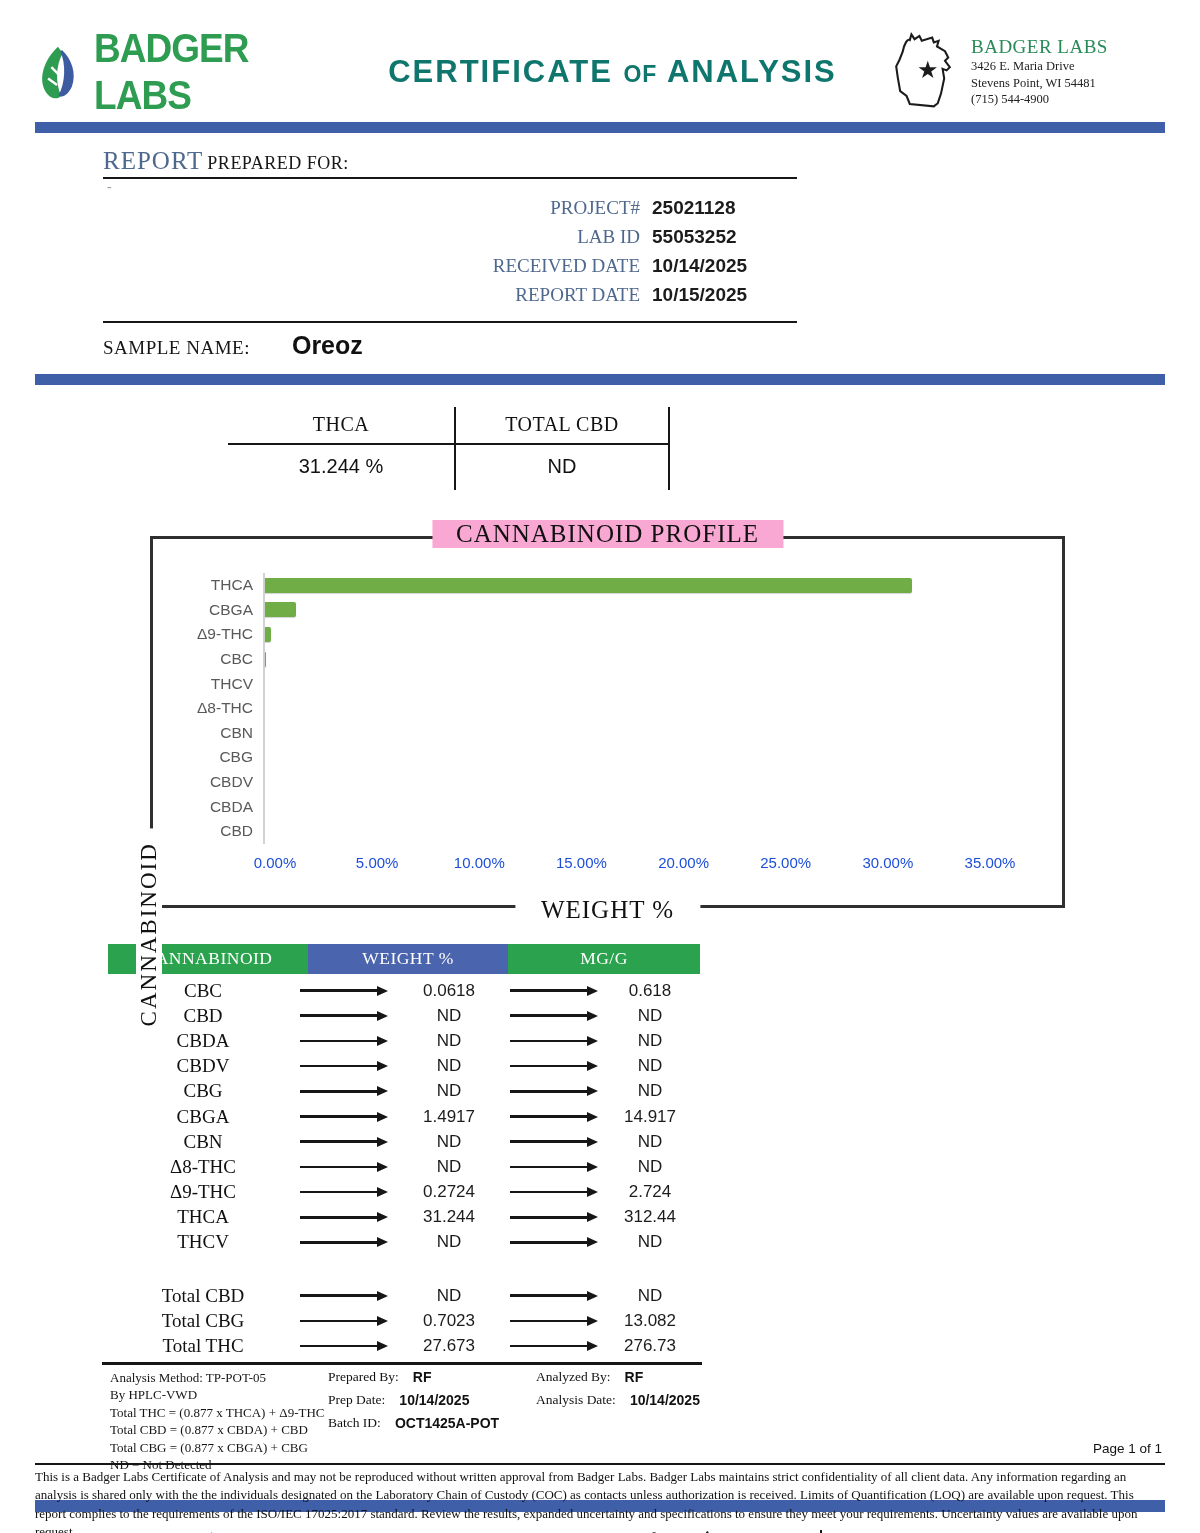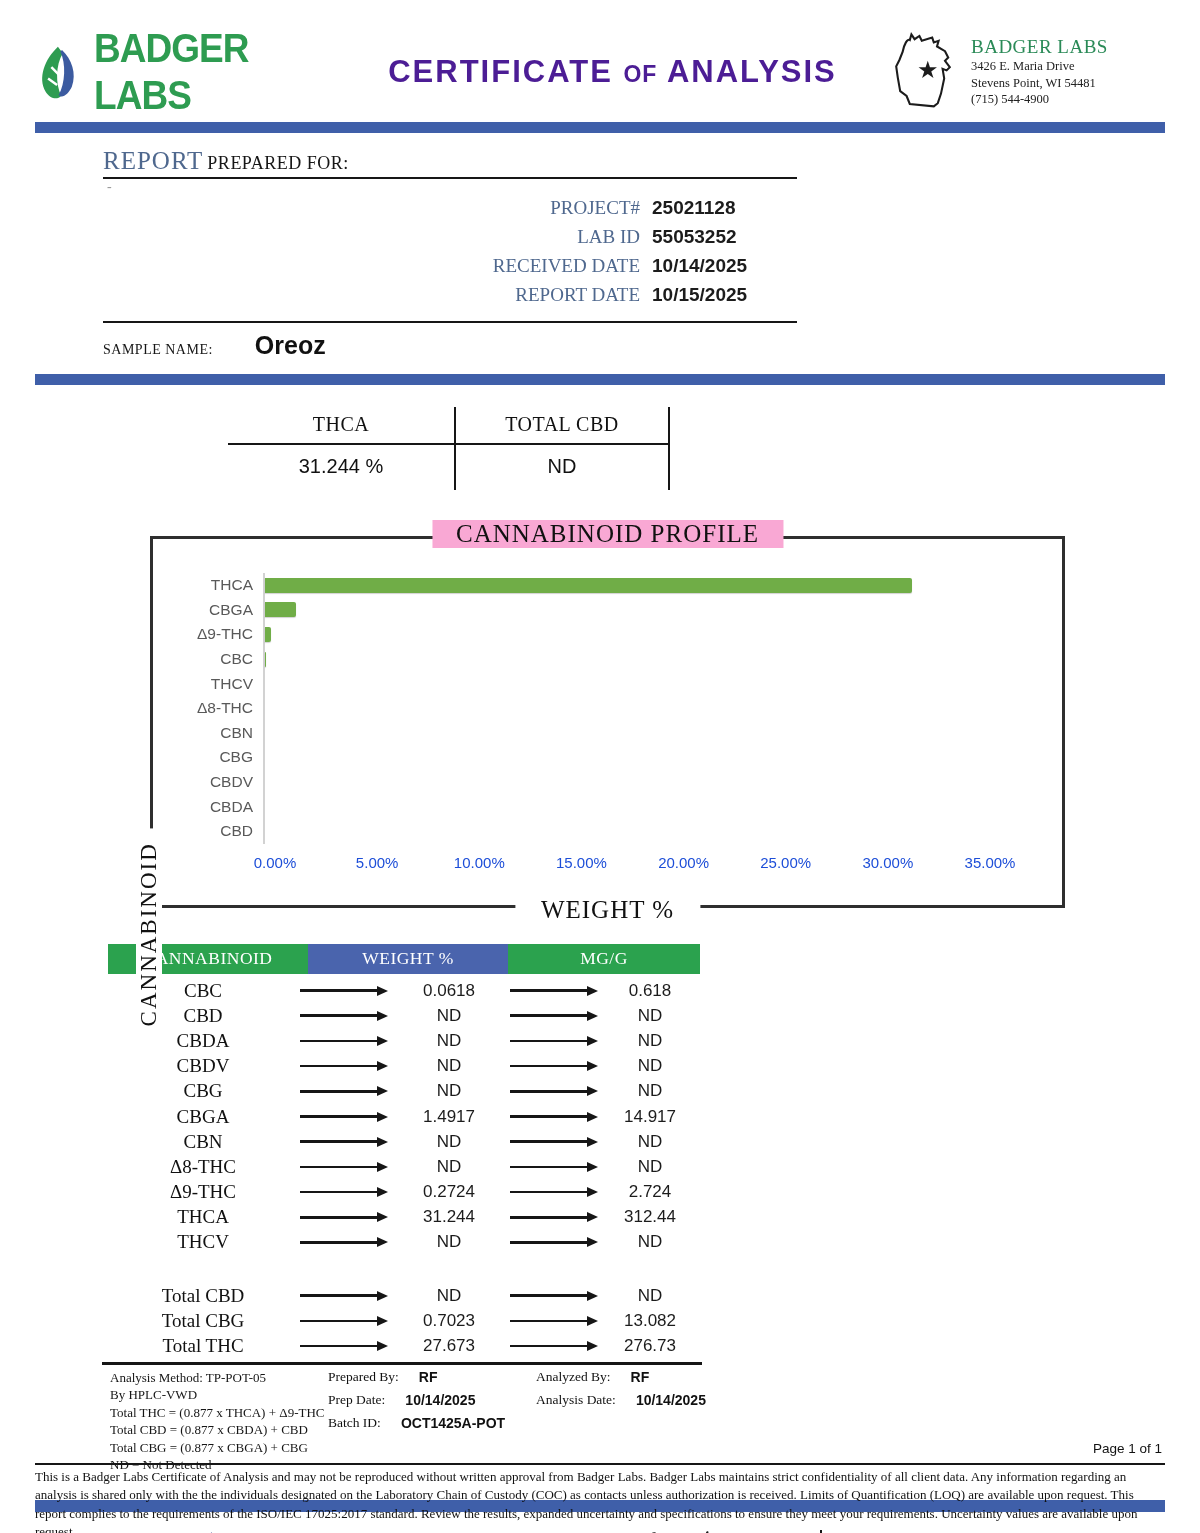--- a/index.html
+++ b/index.html
@@ -4,40 +4,40 @@
 <style>
   * { margin:0; padding:0; box-sizing:border-box; }
   html,body { background:#fff; }
   body { font-family:"Liberation Serif", serif; color:#111; }
   .page { position:relative; width:1200px; height:1533px; margin:0 auto; background:#fff; overflow:hidden; }
 
   
   .header { display:flex; align-items:center; padding:28px 35px 6px 35px; }
   .logo { display:flex; align-items:center; gap:10px; width:305px; }
   .logo-text { font-family:"Liberation Sans", sans-serif; font-weight:bold; font-size:37px; letter-spacing:-1px; color:var(--brand-green); transform:scaleY(1.12); }
-  .doc-title { flex:1; text-align:center; font-family:"Liberation Sans", sans-serif; font-weight:bold; font-size:31px; letter-spacing:2px; color:#4c1d95; white-space:nowrap; }
+  .doc-title { flex:1; text-align:center; font-family:"Liberation Sans", sans-serif; font-weight:bold; font-size:31px; letter-spacing:2px; color:#0f766e; white-space:nowrap; }
   .doc-title .small-of { font-size:23px; letter-spacing:1px; }
   .lab-card { width:280px; display:flex; align-items:flex-start; gap:6px; }
   .lab-card-text { padding-top:8px; }
   .lab-name { font-size:19px; letter-spacing:0.5px; color:var(--brand-green2); }
   .lab-addr { font-size:12.5px; line-height:1.32; color:#222; }
   .blue-bar { height:11px; background:var(--bar-blue); margin:0 35px; }
 
   
   .report-wrap { margin:14px 0 0 103px; width:694px; }
   .report-head { border-bottom:2.5px solid #161616; padding-bottom:2px; }
   .report-word { font-size:25px; letter-spacing:1px; color:var(--label-blue); }
   .prepared-for { font-size:18px; color:#161616; letter-spacing:0.5px; }
   .client-dash { color:#999; font-size:14px; margin-left:4px; display:block; height:16px; }
   .report-fields { border-bottom:2.5px solid #161616; padding:2px 0 8px 0; }
   .rfield { display:flex; align-items:baseline; height:29px; }
   .rfield-label { flex:1; text-align:right; font-size:19px; color:var(--label-blue); }
   .rfield-value { width:145px; text-align:left; margin-left:12px; font-family:"Liberation Sans", sans-serif; font-weight:bold; font-size:19px; color:#1c1c1c; }
   .sample-row { display:flex; align-items:baseline; margin:8px 0 0 103px; }
-  .sample-label { font-size:14px; letter-spacing:0.5px; color:#161616; }
+  .sample-label { font-size:19px; letter-spacing:0.5px; color:#161616; }
   .sample-value { margin-left:42px; font-family:"Liberation Sans", sans-serif; font-weight:bold; font-size:25px; }
   .bar2 { margin-top:14px; }
 
   
   .summary { display:flex; margin:22px 0 0 228px; }
   .sum-col { display:flex; flex-direction:column; }
   .sum-col.c1 { width:226px; }
   .sum-col.c2 { width:216px; border-left:2.5px solid #161616; border-right:2.5px solid #161616; }
   .sum-col.c3 { width:300px; }
   .sum-head { text-align:center; font-size:20px; letter-spacing:0.5px; padding:6px 0 7px; border-bottom:2.5px solid #161616; }
@@ -72,21 +72,21 @@
   .totals-gap { height:24px; }
   .table-rule { border-bottom:3px solid #161616; width:600px; margin-left:-6px; margin-top:3px; }
 
   
   .notes { display:flex; margin:4px 0 0 110px; }
   .notes-left { width:218px; font-size:13px; line-height:1.35; color:#161616;font-family:Liberation Serif, serif; }
   .notes-mid { width:208px; }
   .notes-right { width:260px; }
   .lv { display:flex; margin-bottom:7px; }
   .lvl { font-size:13.5px; }
-  .lvv { font-family:"Liberation Sans", sans-serif; font-weight:bold; font-size:14px; margin-left:20px; }
+  .lvv { font-family:"Liberation Sans", sans-serif; font-weight:bold; font-size:14px; margin-left:14px; }
 
   
   .bar3 { margin-top:26px; height:12px; }
   .approval { display:flex; align-items:flex-start; margin:10px 35px 0 35px; }
   .pjla { width:235px; margin-left:62px; text-align:center; }
   .approved { width:238px; margin-left:10px; margin-top:14px; text-align:center; }
   .approved-label { font-size:20px; letter-spacing:0.5px; padding-bottom:4px; border-bottom:2.5px solid #161616; margin:0 8px; }
   .sigblock { width:190px; margin-left:28px; text-align:center; }
   .sig-svg { display:block; margin:0 auto; }
   .vdivider { width:0; border-left:2.5px solid #161616; height:118px; margin:8px 18px 0 22px; }

